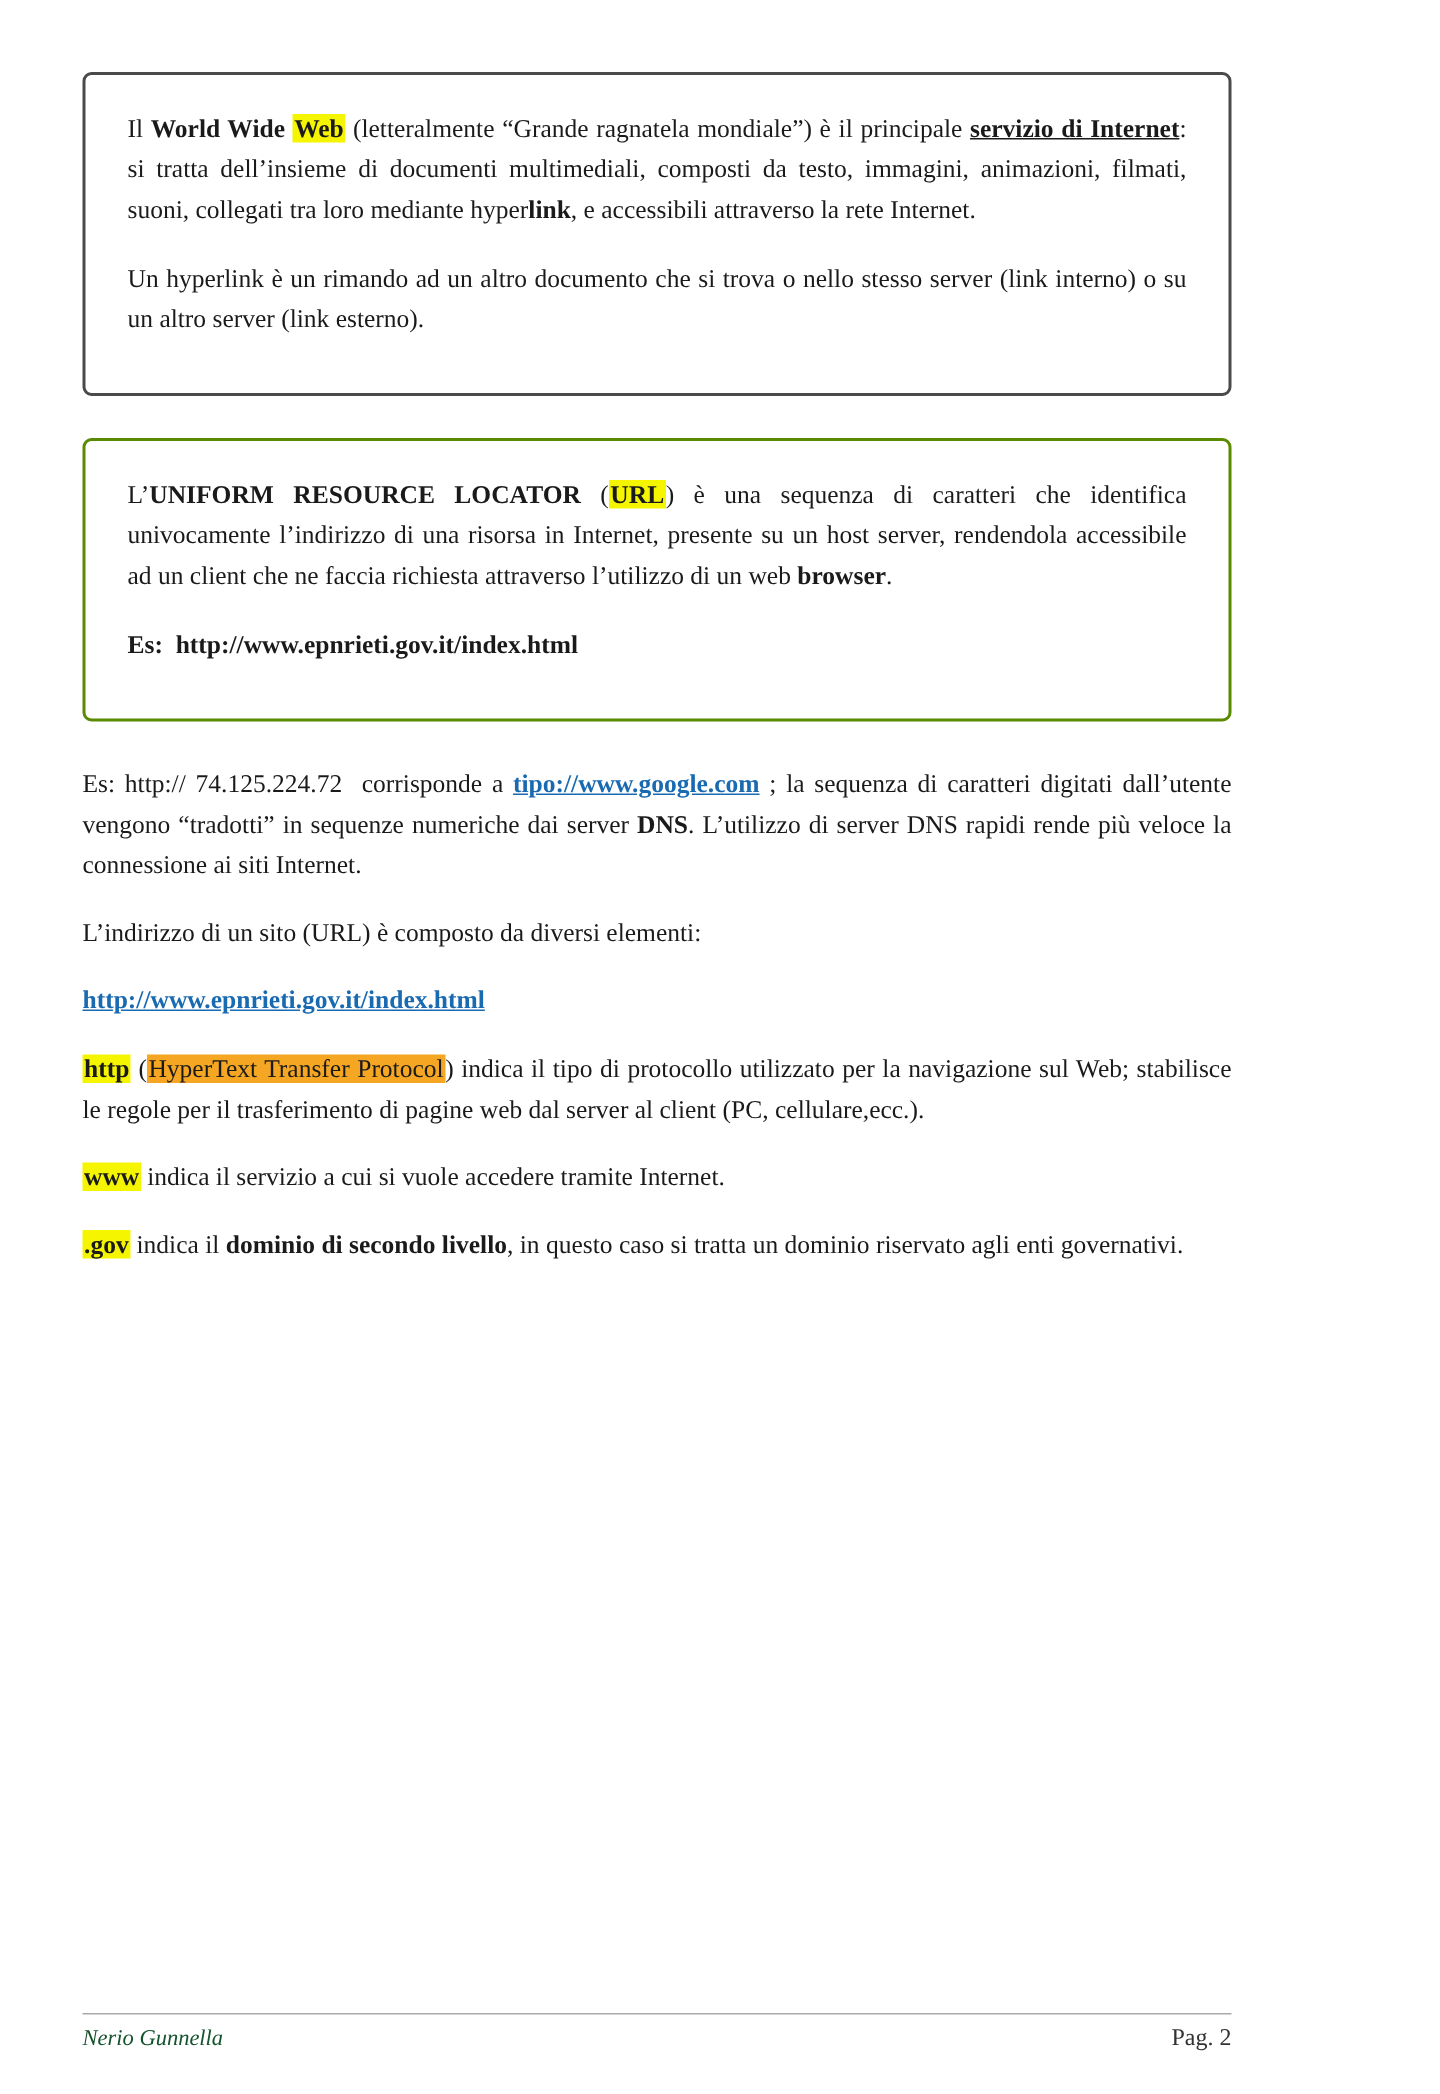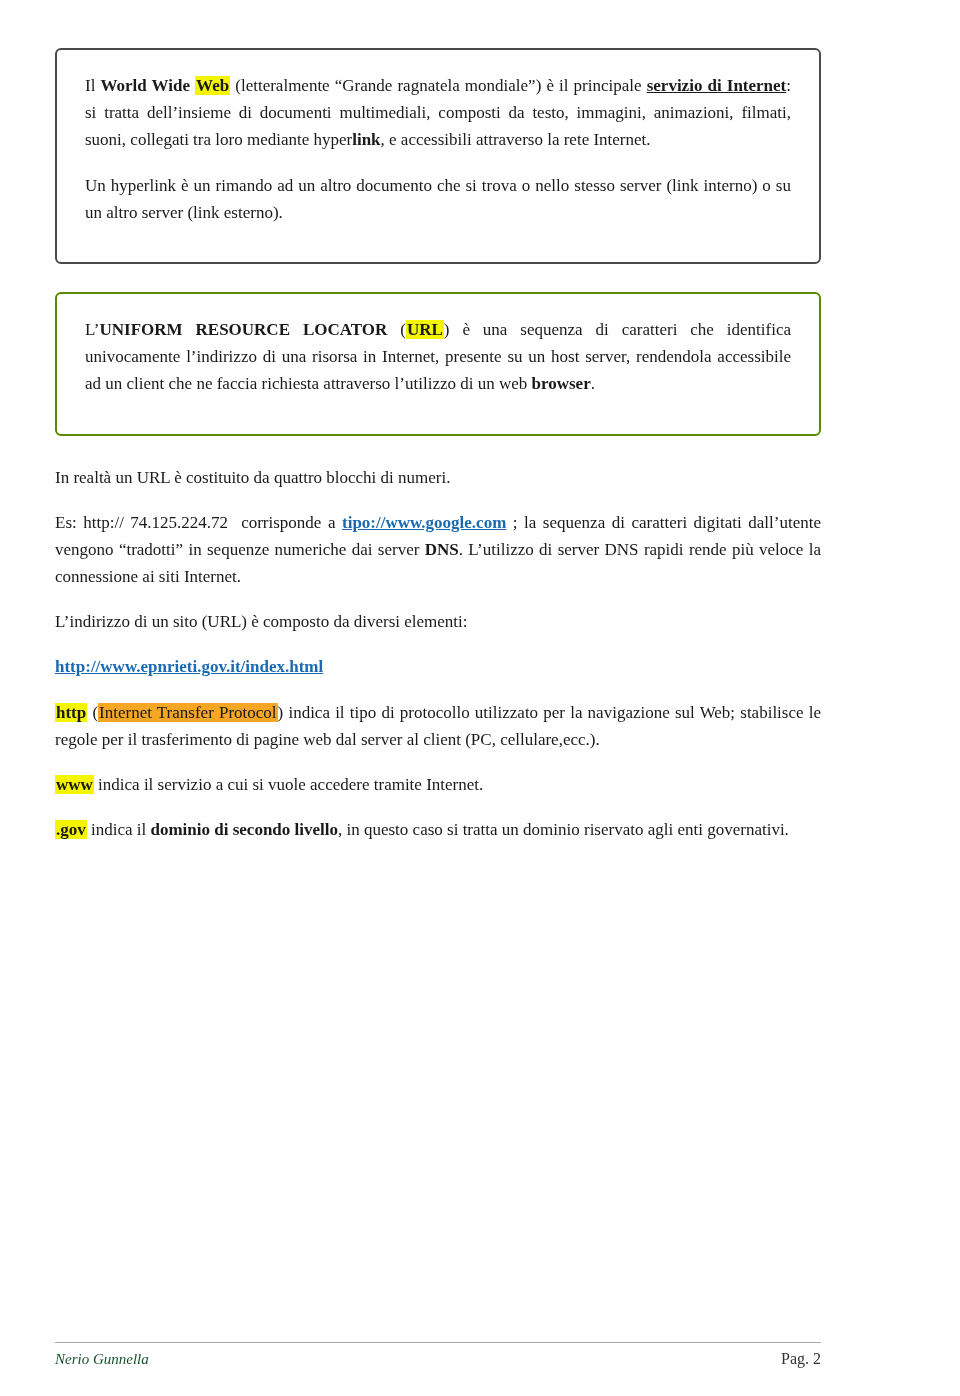--- a/index.html
+++ b/index.html
@@ -95,40 +95,40 @@
       </p>
       <p class="block-para">
         <span>Un hyperlink è un rimando ad un altro documento che si trova o nello stesso server (link interno) o su un altro server (link esterno).</span>
       </p>
     </div>
 
     <div class="section-box-green">
       <p class="block-para">
         <span>L’<span class="bold">UNIFORM RESOURCE LOCATOR</span> (<span class="bold highlight-yellow">URL</span>) è una sequenza di caratteri che identifica univocamente l’indirizzo di una risorsa in Internet, presente su un host server, rendendola accessibile ad un client che ne faccia richiesta attraverso l’utilizzo di un web <span class="bold">browser</span>.</span>
       </p>
+      <p class="block-para">
+        <span class="bold">Es:&nbsp; </span><span class="bold">http://www.epnrieti.gov.it/index.html</span>
+      </p>
     </div>
 
-    <p class="block-para">
-      <span>In realtà un URL è costituito da quattro blocchi di numeri.</span>
-    </p>
 
     <p class="block-para">
       <span>Es: http:// 74.125.224.72&nbsp; corrisponde a </span><a href="#" class="url-link">tipo://www.google.com</a><span> ; la sequenza di caratteri digitati dall’utente vengono “tradotti” in sequenze numeriche dai server </span><span class="bold">DNS</span><span>. L’utilizzo di server DNS rapidi rende più veloce la connessione ai siti Internet.</span>
     </p>
 
     <p class="block-para">
       <span>L’indirizzo di un sito (URL) è composto da diversi elementi:</span>
     </p>
 
     <p class="block-para">
       <a href="#" class="url-link">http://www.epnrieti.gov.it/index.html</a>
     </p>
 
     <p class="block-para">
-      <span class="bold highlight-yellow">http</span><span> (</span><span class="highlight-orange">Internet Transfer Protocol</span><span>) indica il tipo di protocollo utilizzato per la navigazione sul Web; stabilisce le regole per il trasferimento di pagine web dal server al client (PC, cellulare,ecc.).</span>
+      <span class="bold highlight-yellow">http</span><span> (</span><span class="highlight-orange">HyperText Transfer Protocol</span><span>) indica il tipo di protocollo utilizzato per la navigazione sul Web; stabilisce le regole per il trasferimento di pagine web dal server al client (PC, cellulare,ecc.).</span>
     </p>
 
     <p class="block-para">
       <span class="bold highlight-yellow">www</span><span> indica il servizio a cui si vuole accedere tramite Internet.</span>
     </p>
 
 
     <p class="block-para">
       <span class="bold highlight-yellow">.gov</span><span> indica il </span><span class="bold">dominio di secondo livello</span><span>, in questo caso si tratta un dominio riservato agli enti governativi.</span>
     </p>

